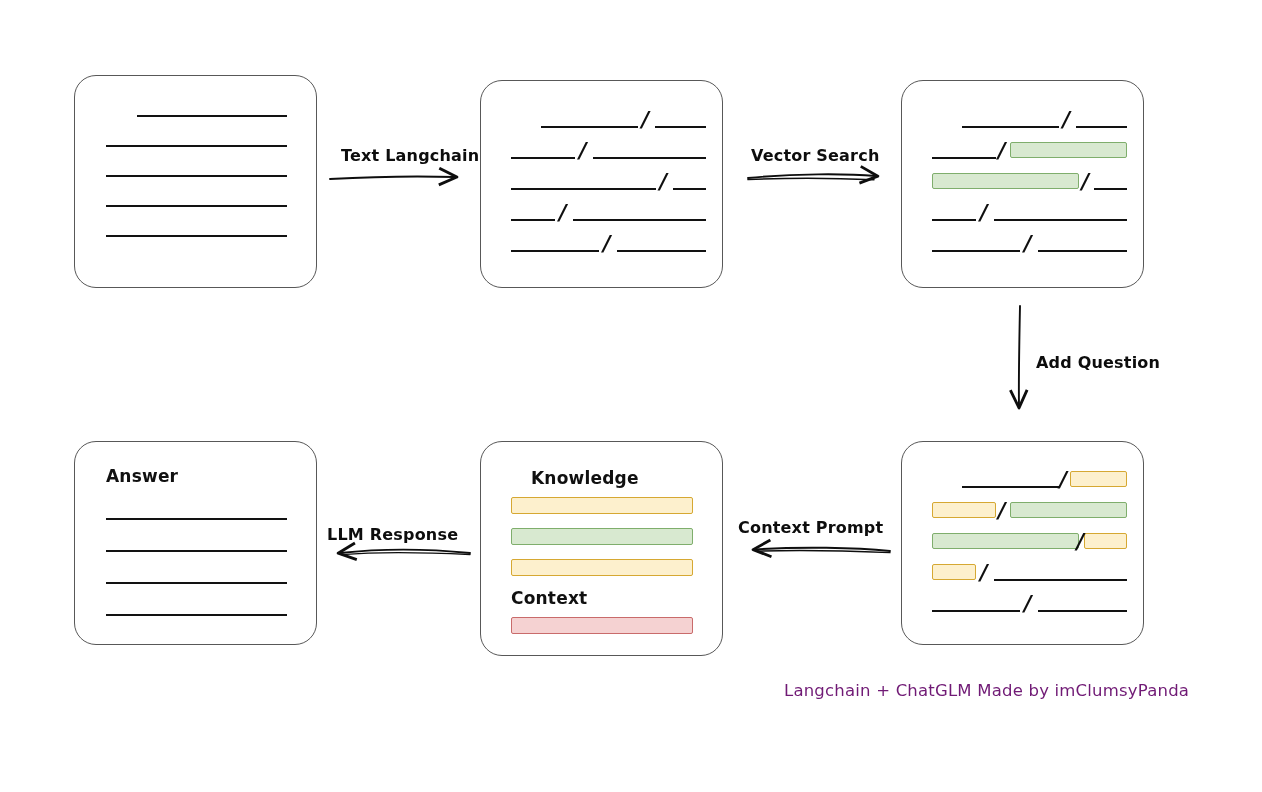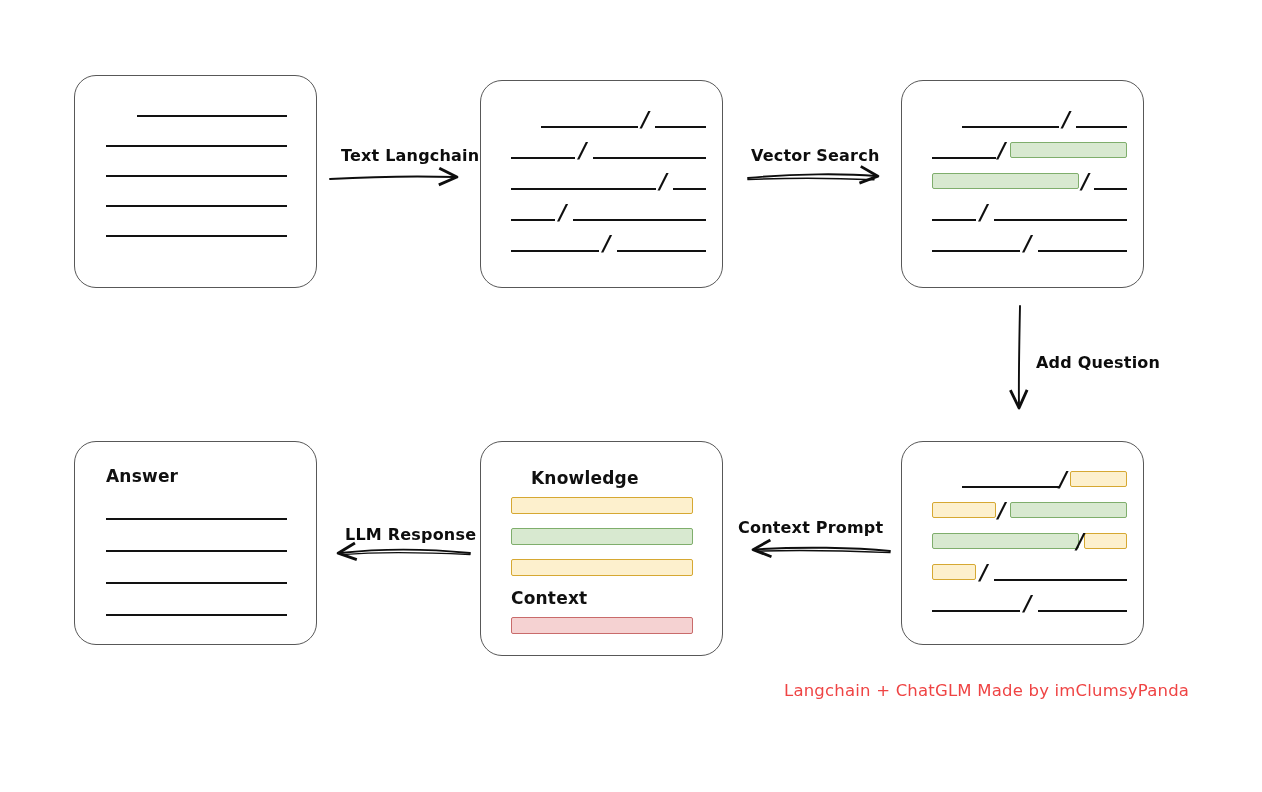--- a/index.html
+++ b/index.html
@@ -75,21 +75,21 @@
     letter-spacing: 0.2px;
     color: #0d0d0d;
     white-space: nowrap;
   }
   .footer {
     position: absolute;
     font-family: "DejaVu Sans", "Liberation Sans", sans-serif;
     font-size: 16.5px;
     font-weight: 500;
     letter-spacing: 0.2px;
-    color: #ef4444;
+    color: #701a75;
     white-space: nowrap;
   }
   svg.arrows {
     position: absolute;
     left: 0; top: 0;
     width: 1262px;
     height: 792px;
     pointer-events: none;
     overflow: visible;
   }
@@ -133,21 +133,21 @@
     <g>
       <path d="M470,553 C430,549 385,548 340,553" fill="none" stroke="#0e0e0e" stroke-width="1.9" stroke-linecap="round" marker-end="url(#ahL)"></path>
       <path d="M470,554.5 C428,552.5 385,551 342,554.6" fill="none" stroke="#0e0e0e" stroke-width="1.4" stroke-linecap="round"></path>
     </g>
   </svg>
 
   <div class="edge-label" style="left:341px; top:146px;">Text Langchain</div>
   <div class="edge-label" style="left:751px; top:146px;">Vector Search</div>
   <div class="edge-label" style="left:1036px; top:353px;">Add Question</div>
   <div class="edge-label" style="left:738px; top:518px;">Context Prompt</div>
-  <div class="edge-label" style="left:345px; top:525px;text-align:center;">LLM Response</div>
+  <div class="edge-label" style="left:327px; top:525px;text-align:center;">LLM Response</div>
 
   <div class="node" style="left:74px; top:75px; width:243px; height:213px;">
       <div class="tline" style="left: 62px; top: 39px; width: 150px;"></div>
       <div class="tline" style="left: 31px; top: 69px; width: 181px;"></div>
       <div class="tline" style="left: 31px; top: 99px; width: 181px;"></div>
       <div class="tline" style="left: 31px; top: 129px; width: 181px;"></div>
       <div class="tline" style="left: 31px; top: 159px; width: 181px;"></div>
     </div>
 
   <div class="node" style="left:480px; top:80px; width:243px; height:208px;">

